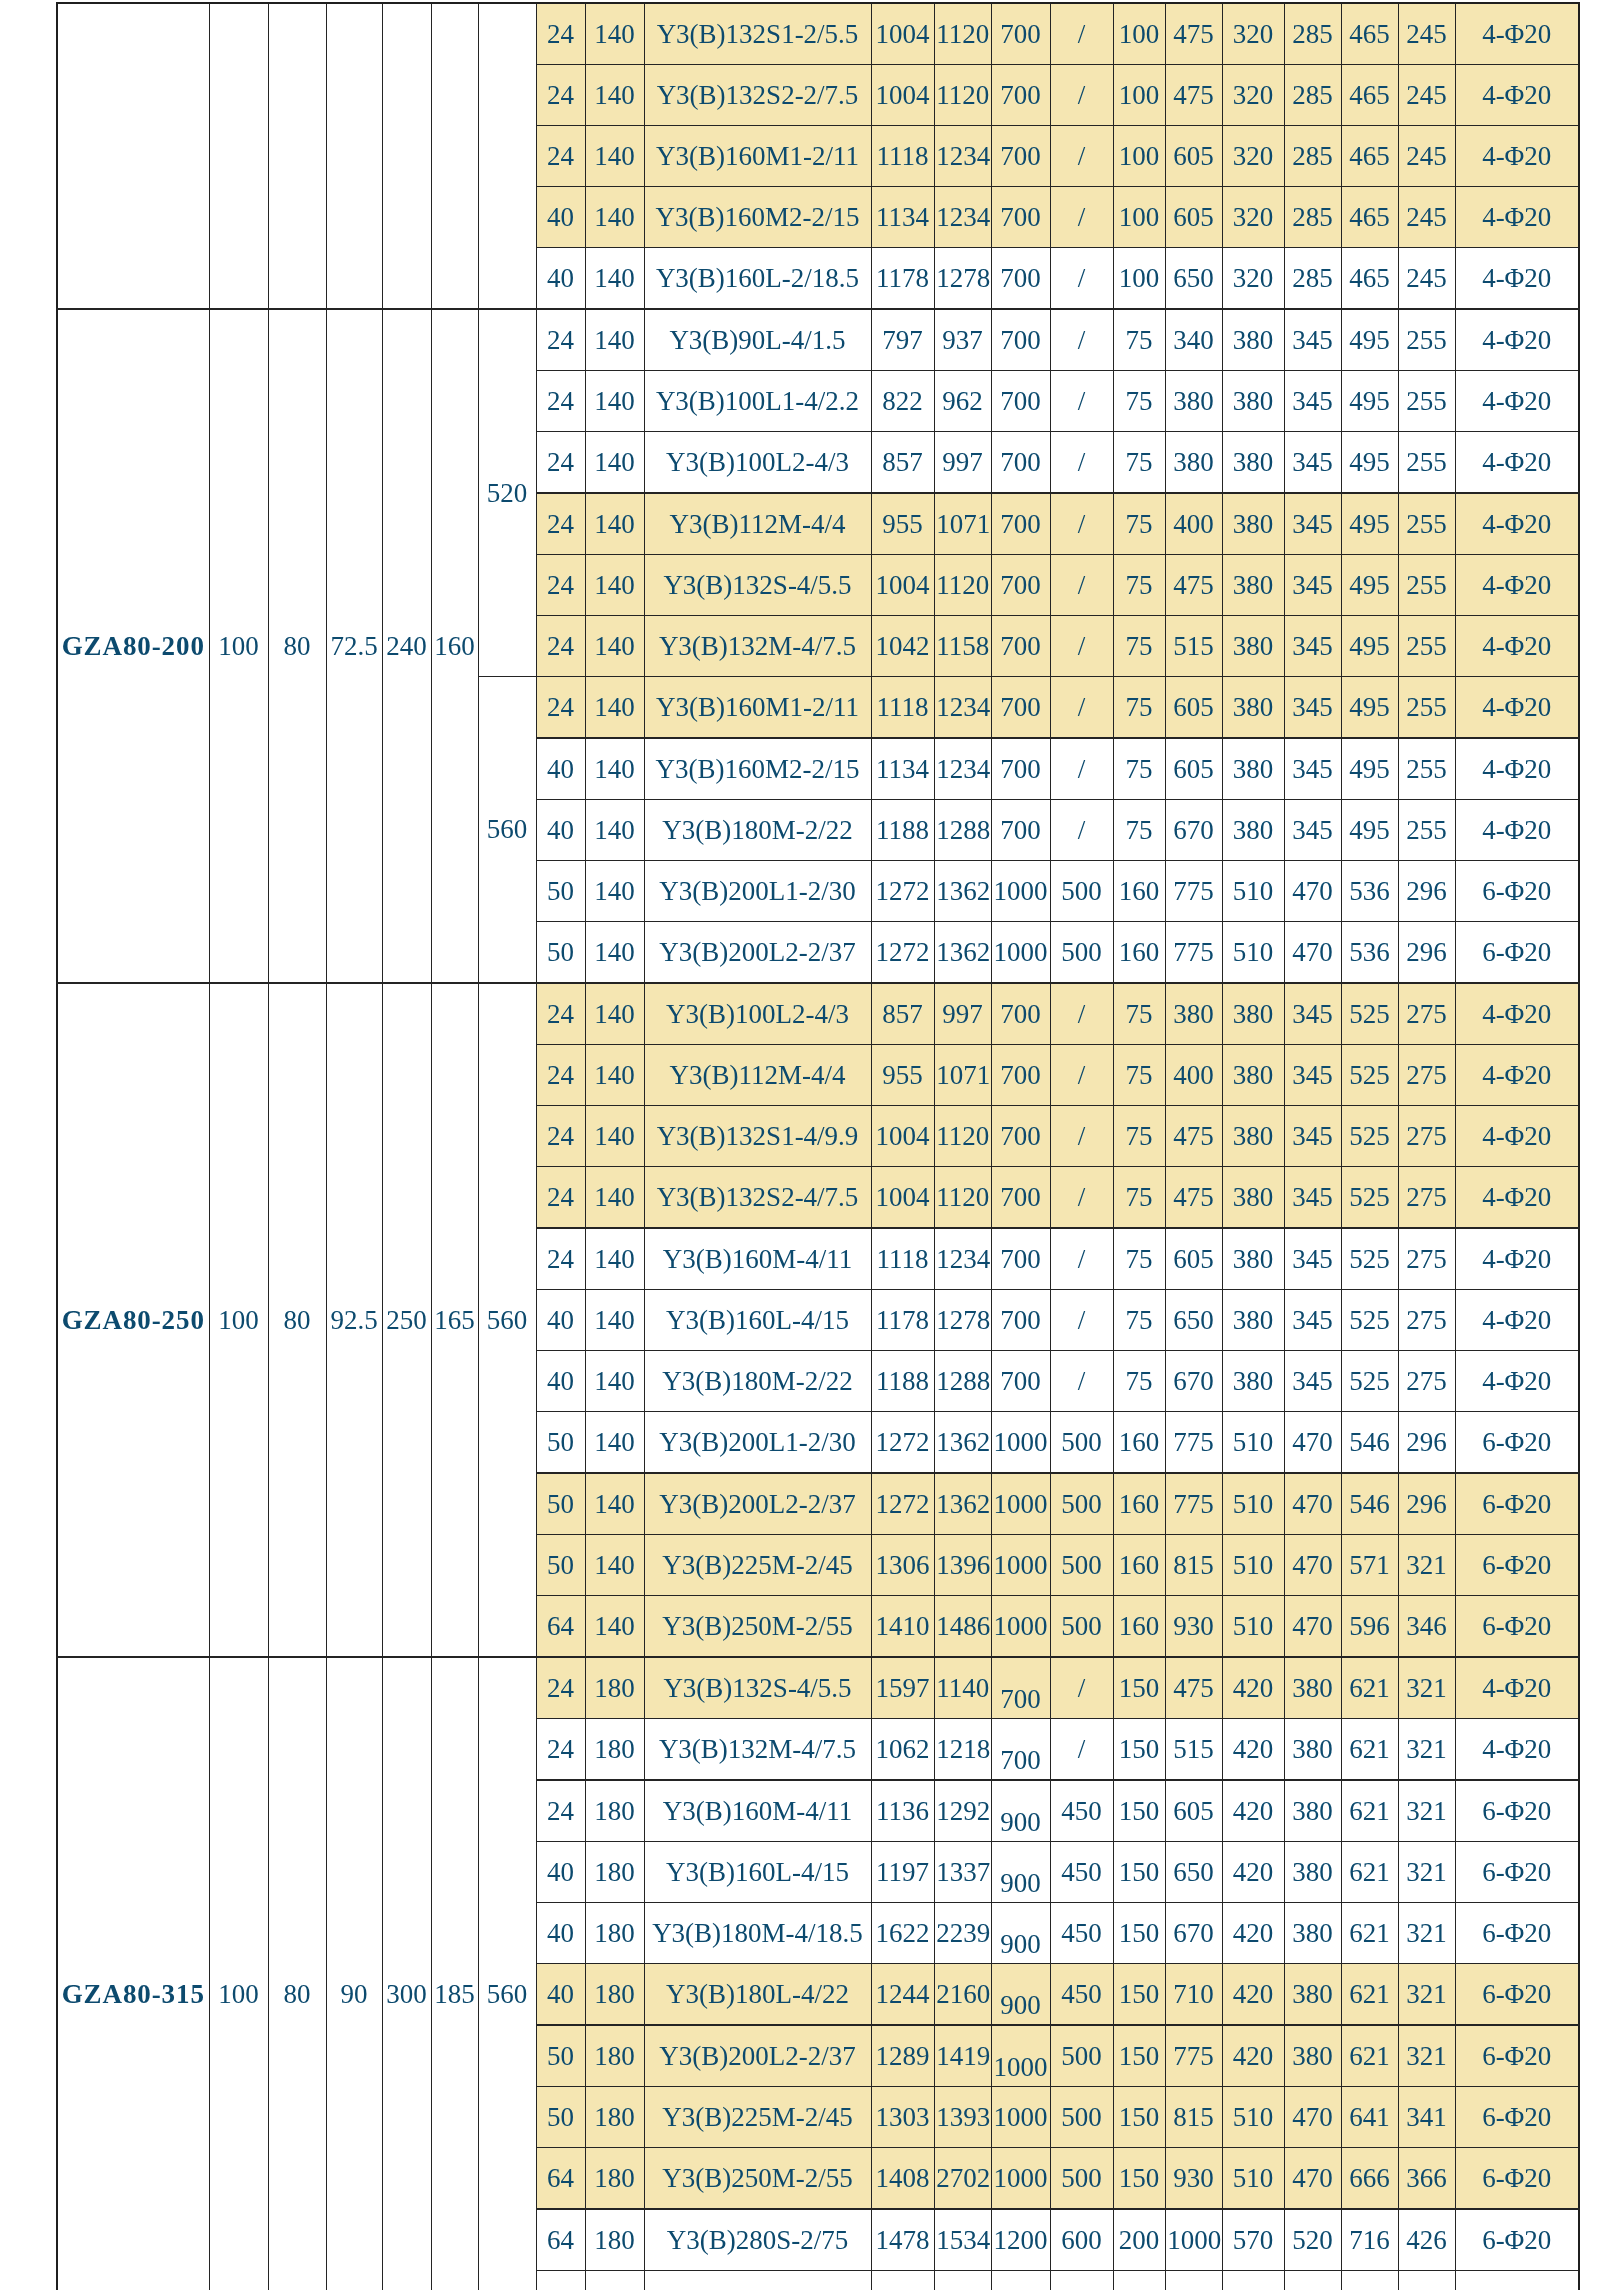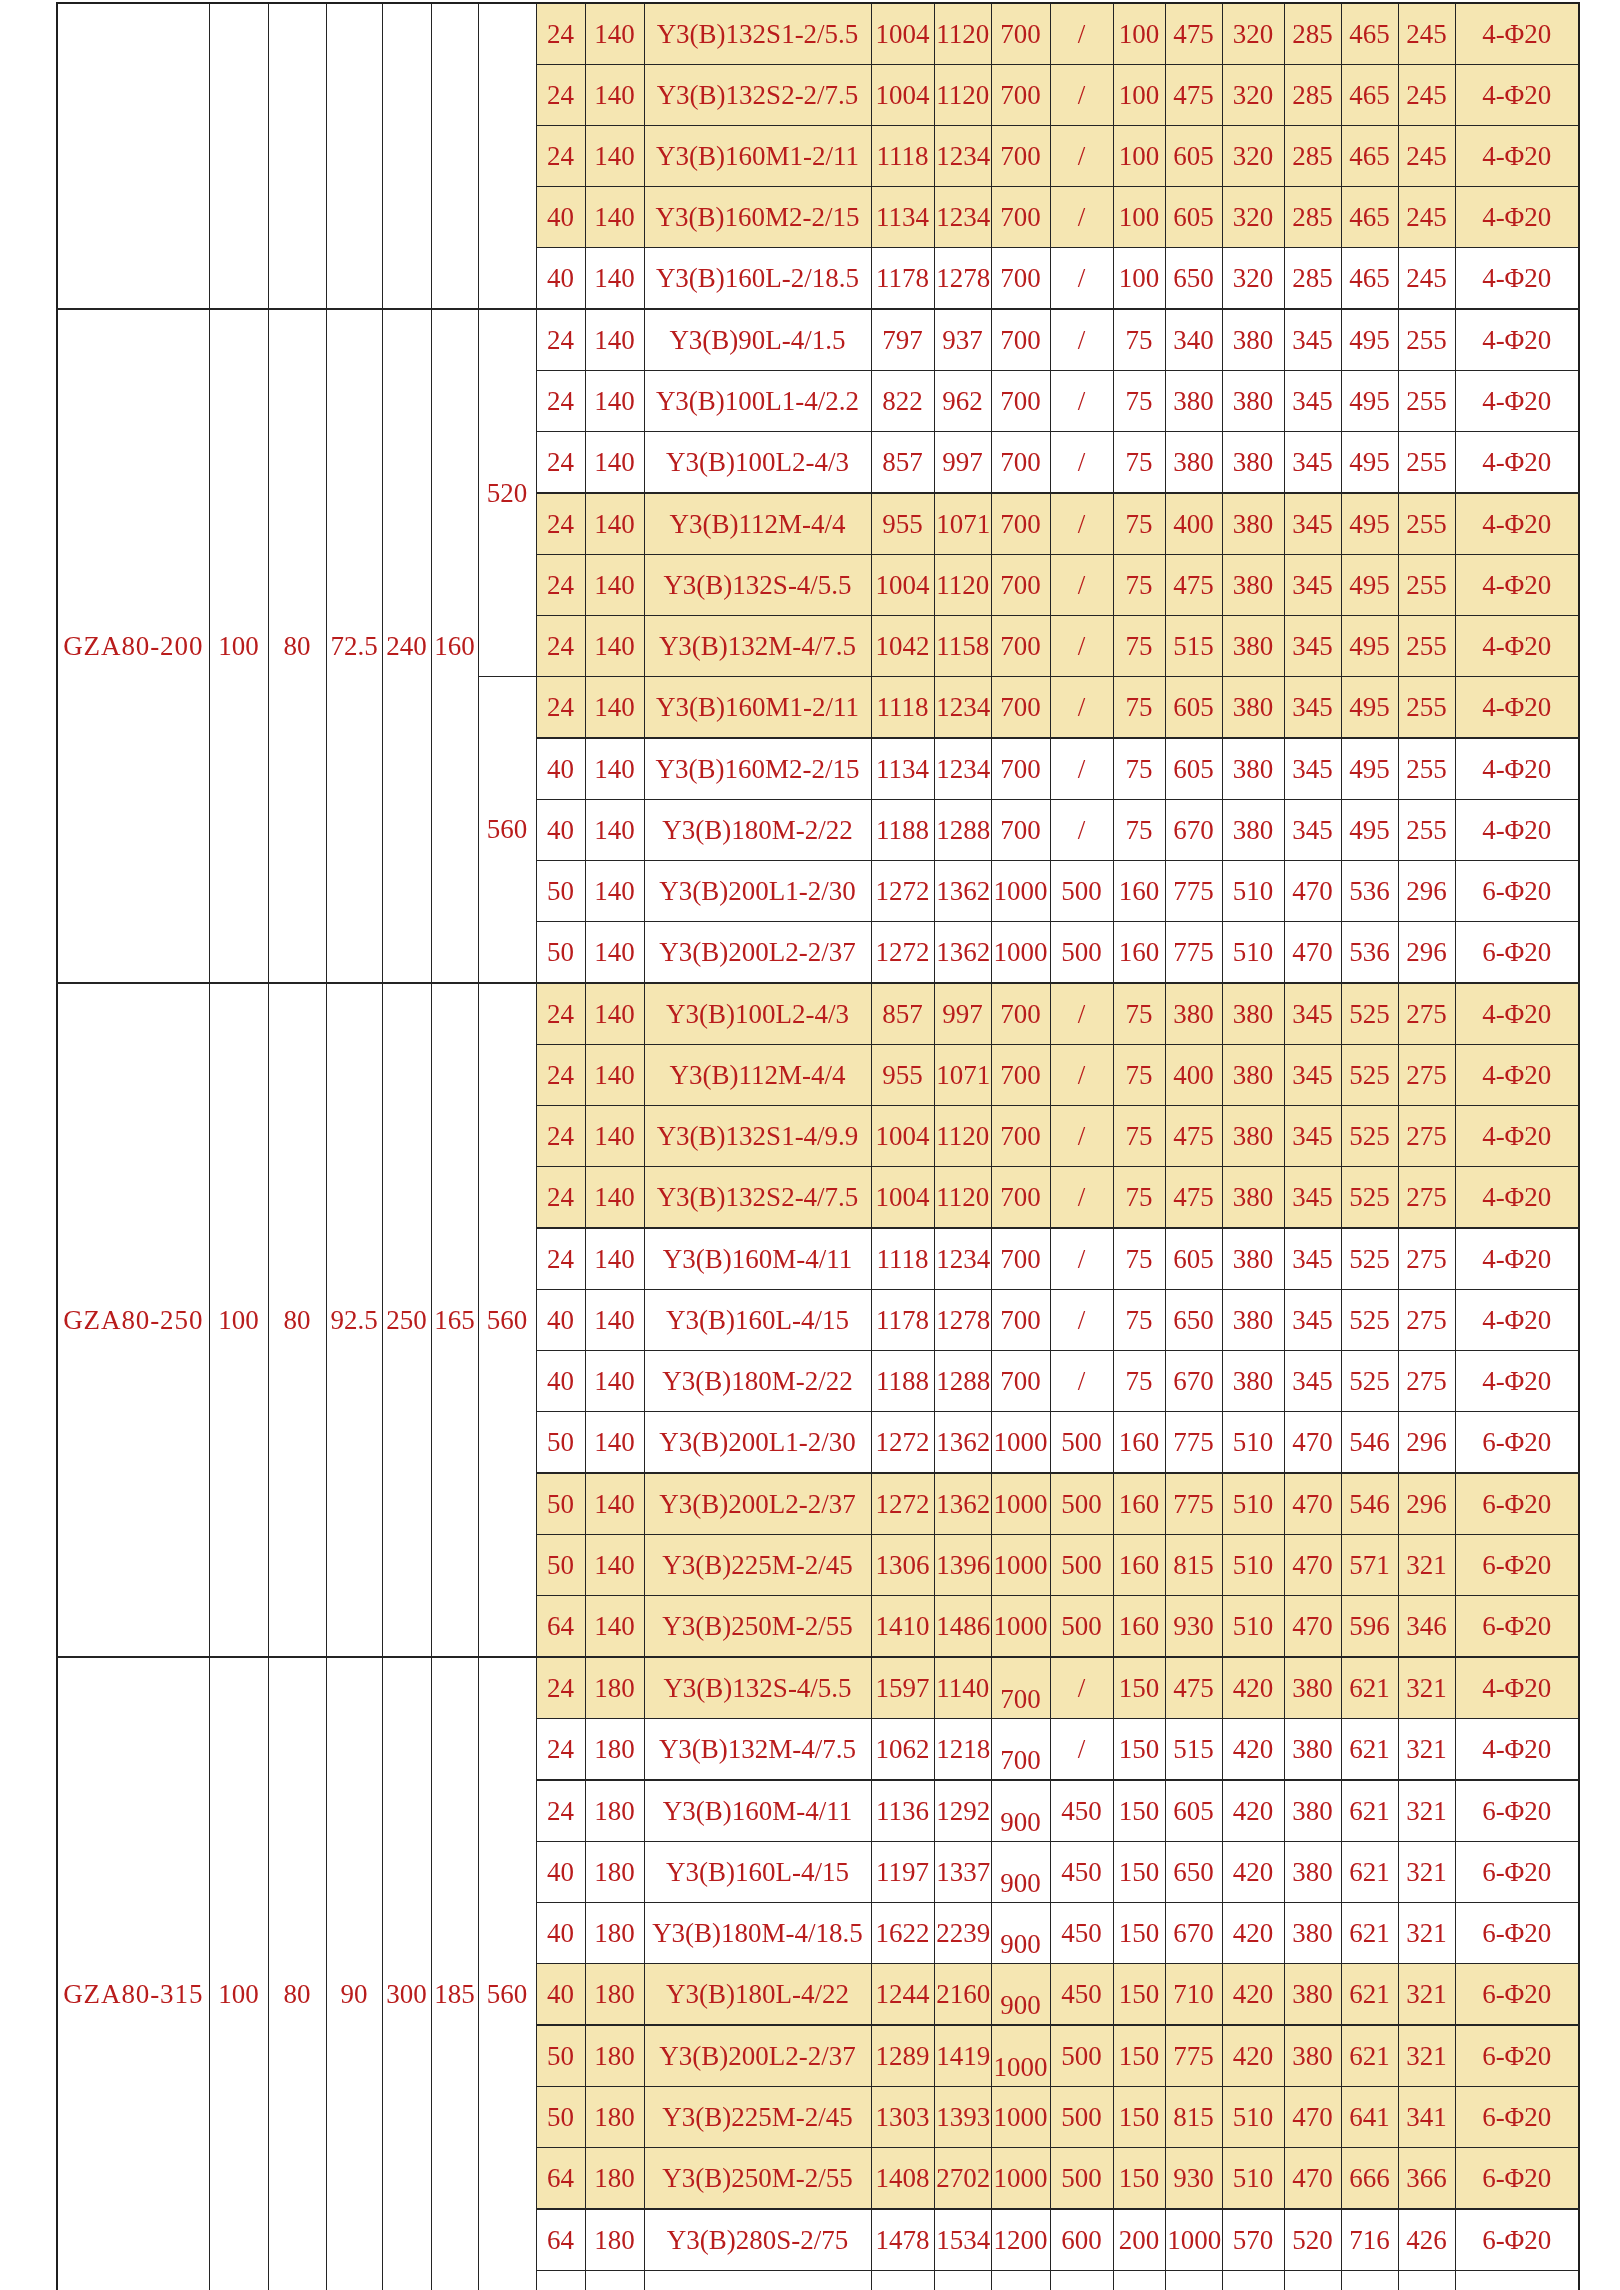--- a/index.html
+++ b/index.html
@@ -2,21 +2,21 @@
 <html style="font-size:14.3px"><head>
 <meta charset="utf-8">
 <style>
   html,body{margin:0;padding:0;background:#ffffff;}
   .canvas{
     position:relative;
     width:1312px;
     height:2291px;
     background:#ffffff;
     font-family:"Liberation Serif","DejaVu Serif",serif;
-    color:#b91c1c;
+    color:#0c4a6e;
     border-radius:7px;
   }
   .tbl-wrap{
     position:absolute;
     left:56px;
     top:1.8px;
   }
   table.spec{
     border-collapse:collapse;
     table-layout:fixed;
@@ -31,21 +31,21 @@
     font-size:27px;
     line-height:1.05;
     height:60px;
     overflow:hidden;
     white-space:nowrap;
     background:#ffffff;
   }
   table.spec td.hl{background:#f5e6b2;}
   table.spec tr.thick-top td{border-top-width:2.7px;}
   table.spec tr.sec-top td{border-top-width:2.7px;}
-  table.spec td.model-cell{letter-spacing:0.9px;}
+  table.spec td.model-cell{letter-spacing:0.9px;font-weight:bold;}
   span.low{display:inline-block;transform:translateY(10.7px);}
 </style>
 </head>
 <body>
 
 <div class="canvas">
   <div class="tbl-wrap">
     <table class="spec">
       <colgroup>
         <col style="width:152px">

